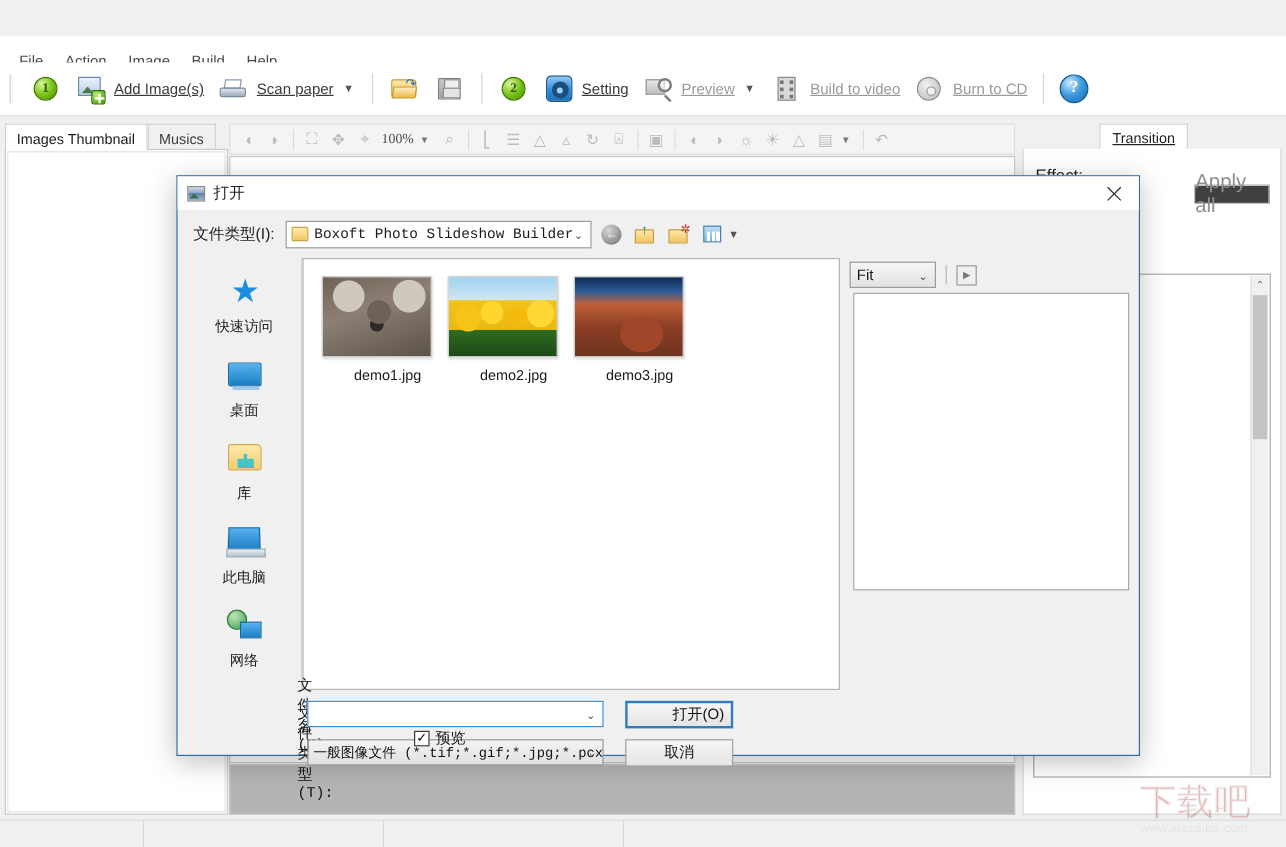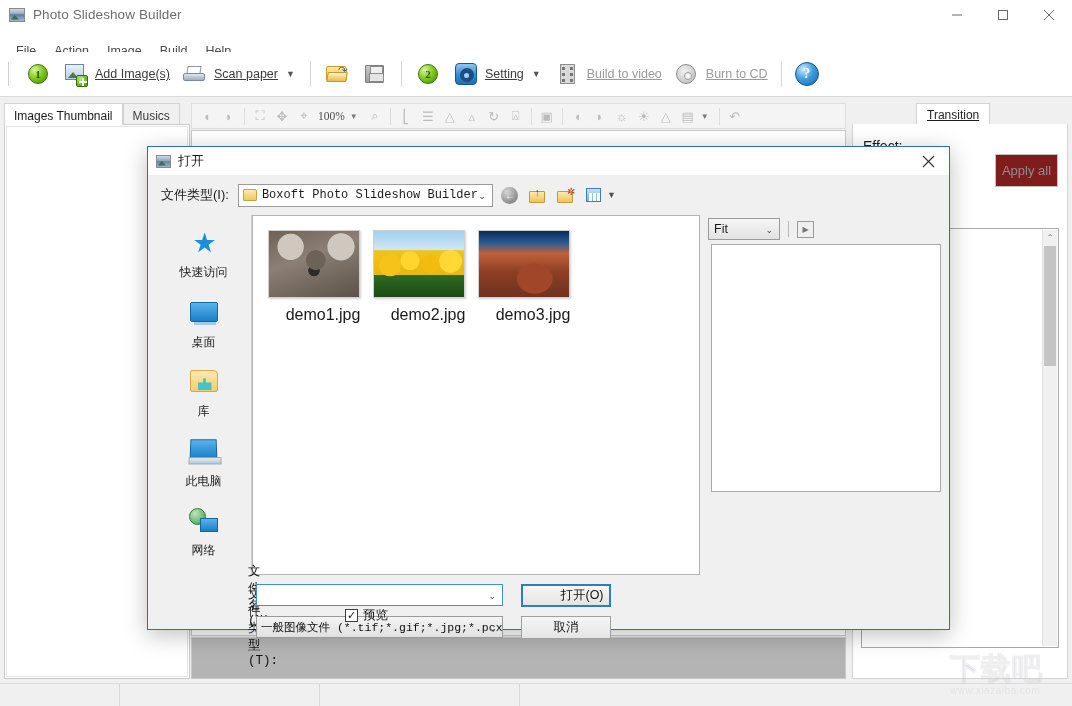--- a/index.html
+++ b/index.html
@@ -216,23 +216,23 @@
     position:absolute; left:191px; top:637px; width:655px; height:42px;
     background:#b4b4b4; border:1px solid #c9c9c9;
   }
 
   
   .right-tabs { position:absolute; left:876px; top:103px; width:216px; height:22px; display:flex; align-items:flex-end;padding-left:40px; }
   .rtab { height:22px; padding:0 10px; font-size:12px; color:#1f1f1f; background:#ffffff; border:1px solid #d2d2d2; border-bottom:none; display:flex; align-items:center; }
   .right-panel { position:absolute; left:852px; top:124px; width:216px; height:555px; background:#ffffff; border:1px solid #d2d2d2; border-top:none; }
   .effect-label { position:absolute; left:10px; top:14px; font-size:14px; color:#1f1f1f; }
   .apply-all {
-    position:absolute; right:9px; top:30px; width:63px; height:33px;
-    background:#7f1d1d; border:1px solid #c2c2c2; color:#8e8e8e;
-    font-size:13px; display:flex; align-items:center; justify-content:center;
+    position:absolute; right:9px; top:30px; width:63px; height:16px;
+    background:#404040; border:1px solid #c2c2c2; color:#8e8e8e;
+    font-size:17px; display:flex; align-items:center; justify-content:center;
   }
   .effect-list {
     position:absolute; left:8px; top:104px; right:8px; height:420px;
     background:#ffffff; border:1px solid #a9a9a9; overflow:hidden;
   }
   .effect-list .row {
     height:17px; line-height:17px; font-size:12px; color:#4e5a66;
     padding-left:3px; white-space:nowrap;
   }
   .elist-scroll {
@@ -340,21 +340,21 @@
   .dlg-filearea {
     position:absolute; left:104px; top:68px; width:448px; height:360px;
     background:#ffffff; border:1px solid #b4b4b4;
   }
   .thumbs { display:flex; padding:14px 0 0 8px; gap:0; }
   .thumb-cell { width:105px; display:flex; flex-direction:column; align-items:center; }
   .thumb-img {
     width:92px; height:68px; border:1px solid #cfcfcf; background:#ddd;
     box-shadow: 1px 1px 2px rgba(0,0,0,.18);
   }
-  .thumb-name { font-size:16px; color:#1a1a1a; margin-top:8px;margin-left:19px; }
+  .thumb-name { font-size:12px; color:#1a1a1a; margin-top:8px;margin-left:19px; }
 
   .koala {
     background:
       radial-gradient(circle at 52% 44%, #6d6258 0 16%, transparent 17%),
       radial-gradient(circle at 24% 24%, #cfc8bf 0 15%, transparent 16%),
       radial-gradient(circle at 80% 24%, #cfc8bf 0 15%, transparent 16%),
       radial-gradient(circle at 50% 60%, #2e2a27 0 9%, transparent 10%),
       linear-gradient(160deg, #6f6154 0%, #8c8076 40%, #5d5248 100%);
   }
   .tulips {
@@ -410,52 +410,30 @@
     width:13px; height:13px; border:1px solid #3a3a3a; background:#fff; margin-right:5px;
     display:flex; align-items:center; justify-content:center; font-size:11px; color:#111; line-height:11px;
   }
 
   
   .watermark {
     position:absolute; right:4px; bottom:4px; width:118px; height:48px;
     opacity:.33; pointer-events:none;
   }
   .wm-text {
-    font-size:30px; color:#6d28d9; font-weight:bold; letter-spacing:1px; line-height:30px;
+    font-size:30px; color:#b91c1c; font-weight:normal; letter-spacing:1px; line-height:30px;
     -webkit-text-stroke: 1px #cfcfcf;
   }
   .wm-sub { font-size:10px; color:#cdcdcd; letter-spacing:.5px; margin-top:1px; }
 </style>
 </head>
 <body>
 
 <div id="app">
 
-  <div class="titlebar">
-    <div class="title-icon"></div>
-    <div class="title-text">Photo Slideshow Builder</div>
-    <div class="win-buttons">
-      <div class="win-btn">
-        <svg width="12" height="12" viewBox="0 0 12 12">
-            <line x1="1" y1="6" x2="11" y2="6" stroke="#6a6a6a" stroke-width="1"></line>
-          </svg>
-      </div>
-      <div class="win-btn">
-        <svg width="12" height="12" viewBox="0 0 12 12">
-            <rect x="1.5" y="1.5" width="9" height="9" fill="none" stroke="#6a6a6a" stroke-width="1"></rect>
-          </svg>
-      </div>
-      <div class="win-btn">
-        <svg width="12" height="12" viewBox="0 0 12 12">
-            <line x1="1" y1="1" x2="11" y2="11" stroke="#6a6a6a" stroke-width="1"></line>
-            <line x1="11" y1="1" x2="1" y2="11" stroke="#6a6a6a" stroke-width="1"></line>
-          </svg>
-      </div>
-    </div>
-  </div>
 
   <div class="menubar">
     <div class="menu-item">File</div>
     <div class="menu-item">Action</div>
     <div class="menu-item">Image</div>
     <div class="menu-item">Build</div>
     <div class="menu-item">Help</div>
   </div>
 
   <div class="toolbar">
@@ -509,20 +487,30 @@
 
     <div class="tb-item">
       <span class="ico">
         <span class="ic-gear">
             <span class="g"></span>
           </span>
       </span>
       <span class="tb-label">Setting</span>
     </div>
 
+    <div class="tb-item">
+      <span class="ico">
+        <span class="ic-prev">
+            <span class="mon"></span>
+            <span class="glass"></span>
+            <span class="handle"></span>
+          </span>
+      </span>
+      <span class="tb-label dim underline">Preview</span>
+    </div>
 
     <div class="tb-caret">▼</div>
 
     <div class="tb-item">
       <span class="ico">
         <span class="ic-film">
           <span class="h" style="left:1px;top:2px"></span>
             <span class="h" style="left:1px;top:8px"></span>
             <span class="h" style="left:1px;top:14px"></span>
           <span class="h" style="right:1px;top:2px"></span>

